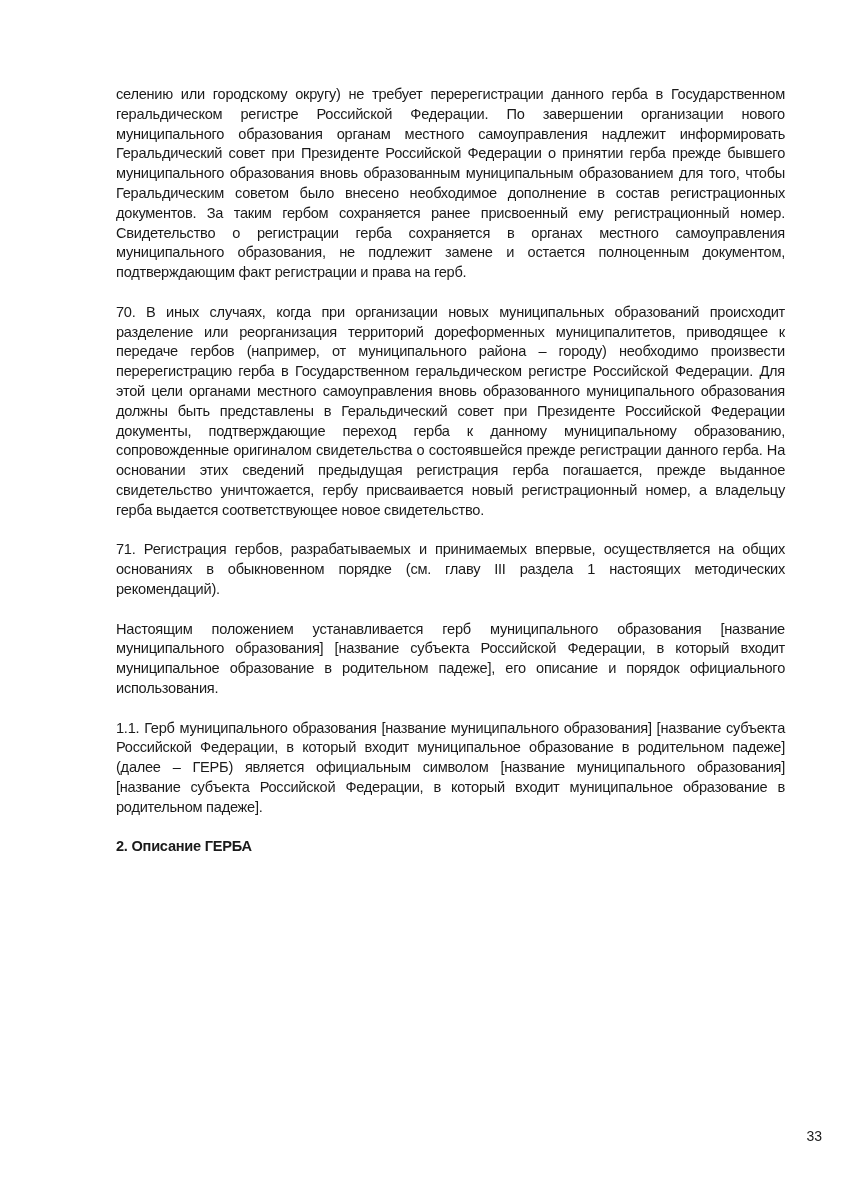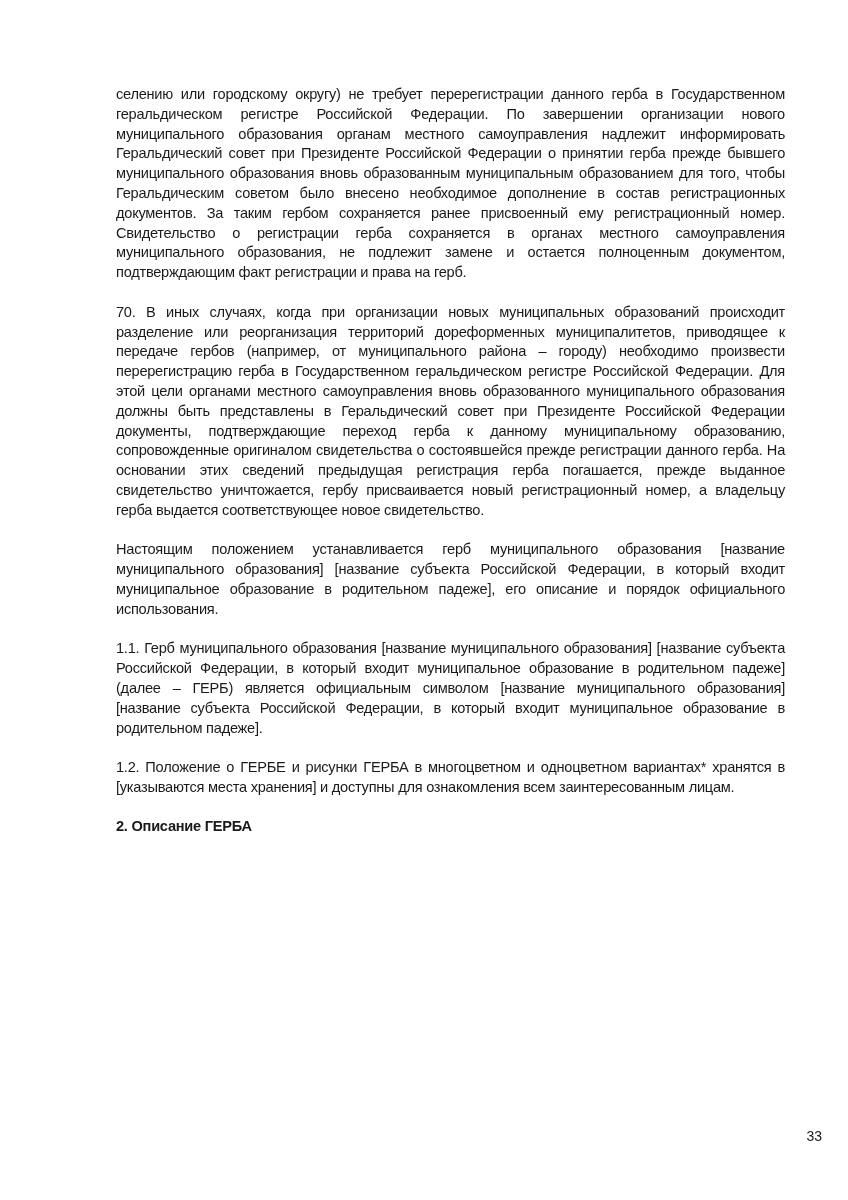--- a/index.html
+++ b/index.html
@@ -20,25 +20,25 @@
     position: absolute; left: 792px; top: 1128px; width: 30px; text-align: right;
     font-family: "Liberation Sans", sans-serif; font-size: 14px; color: #1a1a1a;
   }
 </style>
 </head>
 <body>
 
 <div class="page">
   <p class="para">селению или городскому округу) не требует перерегистрации данного герба в Государственном геральдическом регистре Российской Федерации. По завершении организации нового муниципального образования органам местного самоуправления надлежит информировать Геральдический совет при Президенте Российской Федерации о принятии герба прежде бывшего муниципального образования вновь образованным муниципальным образованием для того, чтобы Геральдическим советом было внесено необходимое дополнение в состав регистрационных документов. За таким гербом сохраняется ранее присвоенный ему регистрационный номер. Свидетельство о регистрации герба сохраняется в органах местного самоуправления муниципального образования, не подлежит замене и остается полноценным документом, подтверждающим факт регистрации и права на герб.</p>
   <p class="para">70. В иных случаях, когда при организации новых муниципальных образований происходит разделение или реорганизация территорий дореформенных муниципалитетов, приводящее к передаче гербов (например, от муниципального района – городу) необходимо произвести перерегистрацию герба в Государственном геральдическом регистре Российской Федерации. Для этой цели органами местного самоуправления вновь образованного муниципального образования должны быть представлены в Геральдический совет при Президенте Российской Федерации документы, подтверждающие переход герба к данному муниципальному образованию, сопровожденные оригиналом свидетельства о состоявшейся прежде регистрации данного герба. На основании этих сведений предыдущая регистрация герба погашается, прежде выданное свидетельство уничтожается, гербу присваивается новый регистрационный номер, а владельцу герба выдается соответствующее новое свидетельство.</p>
+  <p class="para">71. Регистрация гербов, разрабатываемых и принимаемых впервые, осуществляется на общих основаниях в обыкновенном порядке (см. главу III раздела 1 настоящих методических рекомендаций).</p>
 
 
 
   <p class="para">Настоящим положением устанавливается герб муниципального образования [название муниципального образования] [название субъекта Российской Федерации, в который входит муниципальное образование в родительном падеже], его описание и порядок официального использования.</p>
 
 
   <p class="para">1.1. Герб муниципального образования [название муниципального образования] [название субъекта Российской Федерации, в который входит муниципальное образование в родительном падеже] (далее – ГЕРБ) является официальным символом [название муниципального образования] [название субъекта Российской Федерации, в который входит муниципальное образование в родительном падеже].</p>
-  <p class="para">1.2. Положение о ГЕРБЕ и рисунки ГЕРБА в многоцветном и одноцветном вариантах* хранятся в [указываются места хранения] и доступны для ознакомления всем заинтересованным лицам.</p>
 
   <div class="sub-heading">2. Описание ГЕРБА</div>
 </div>
 
 <div class="page-number">33</div>
 
 </body></html>

